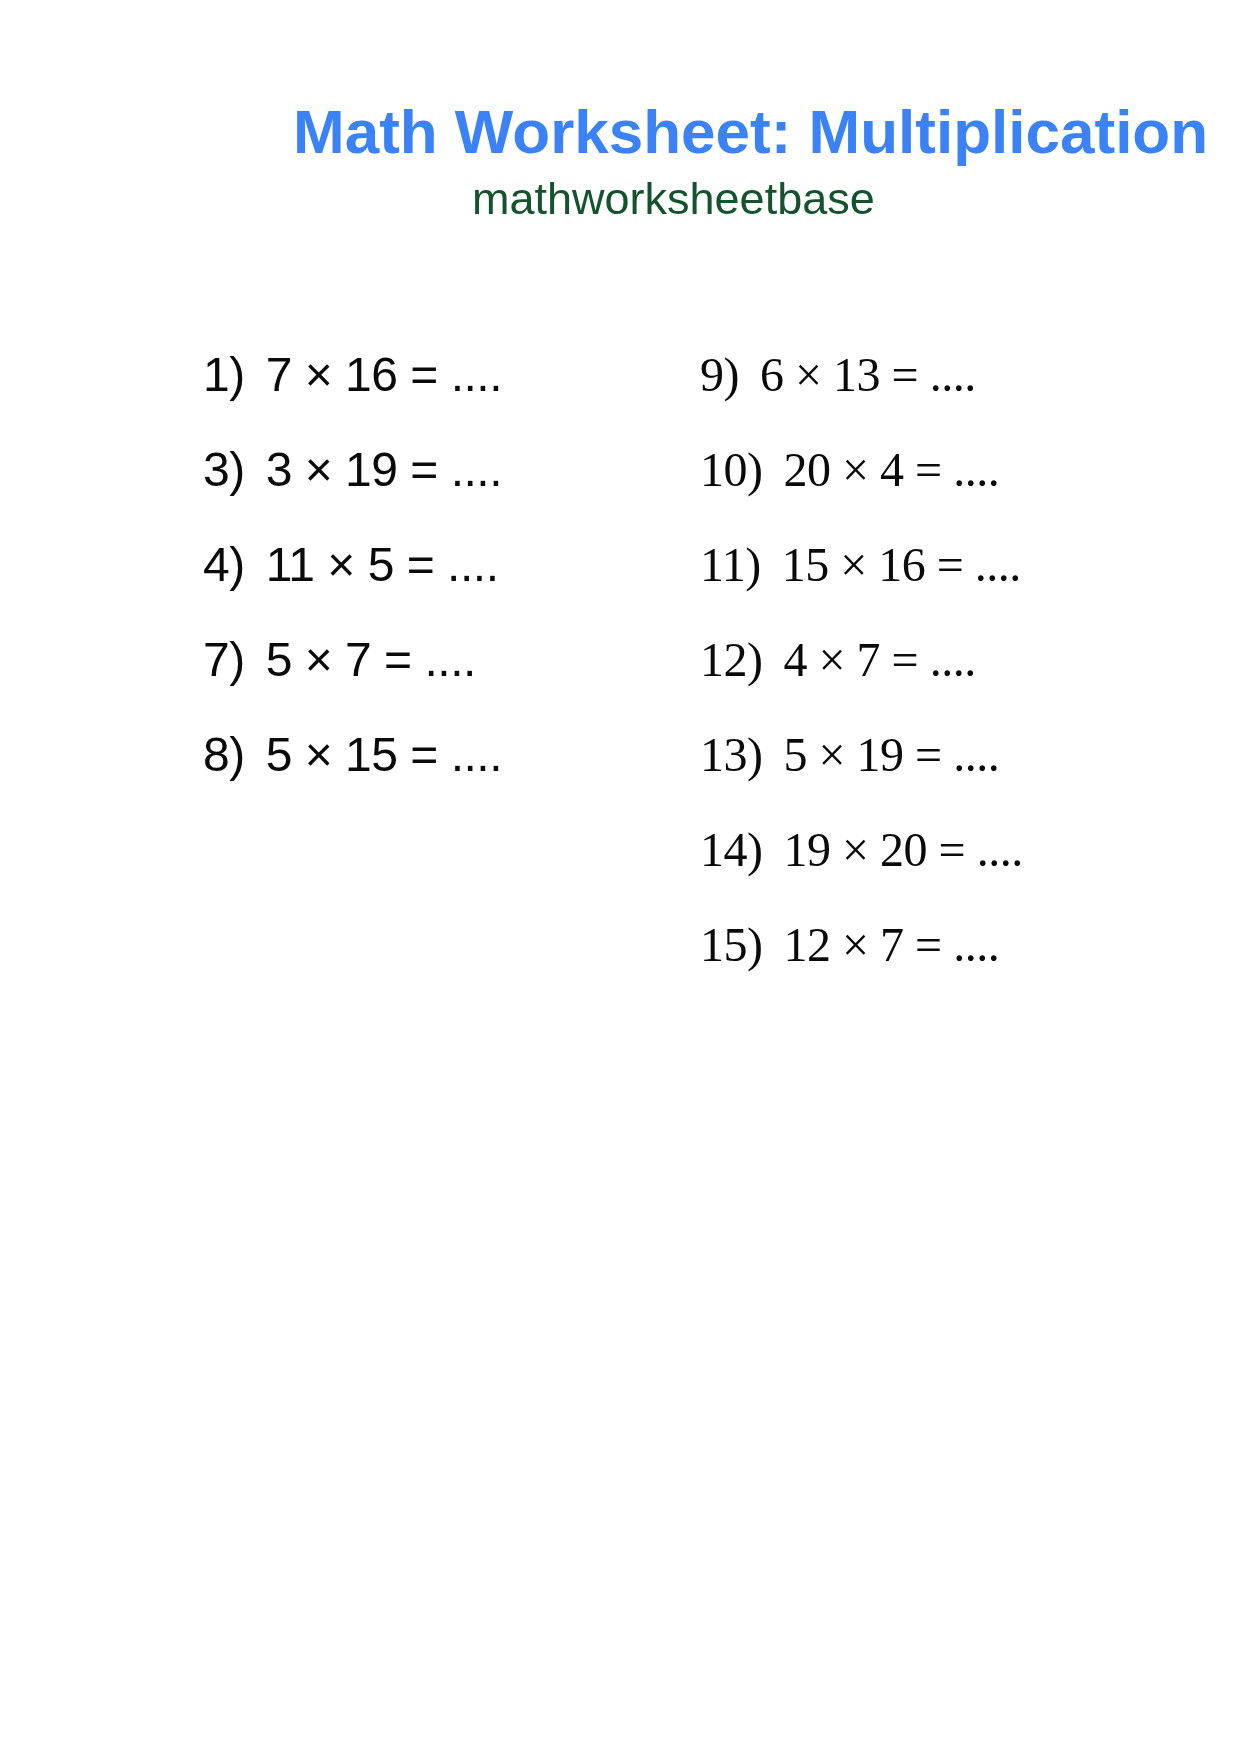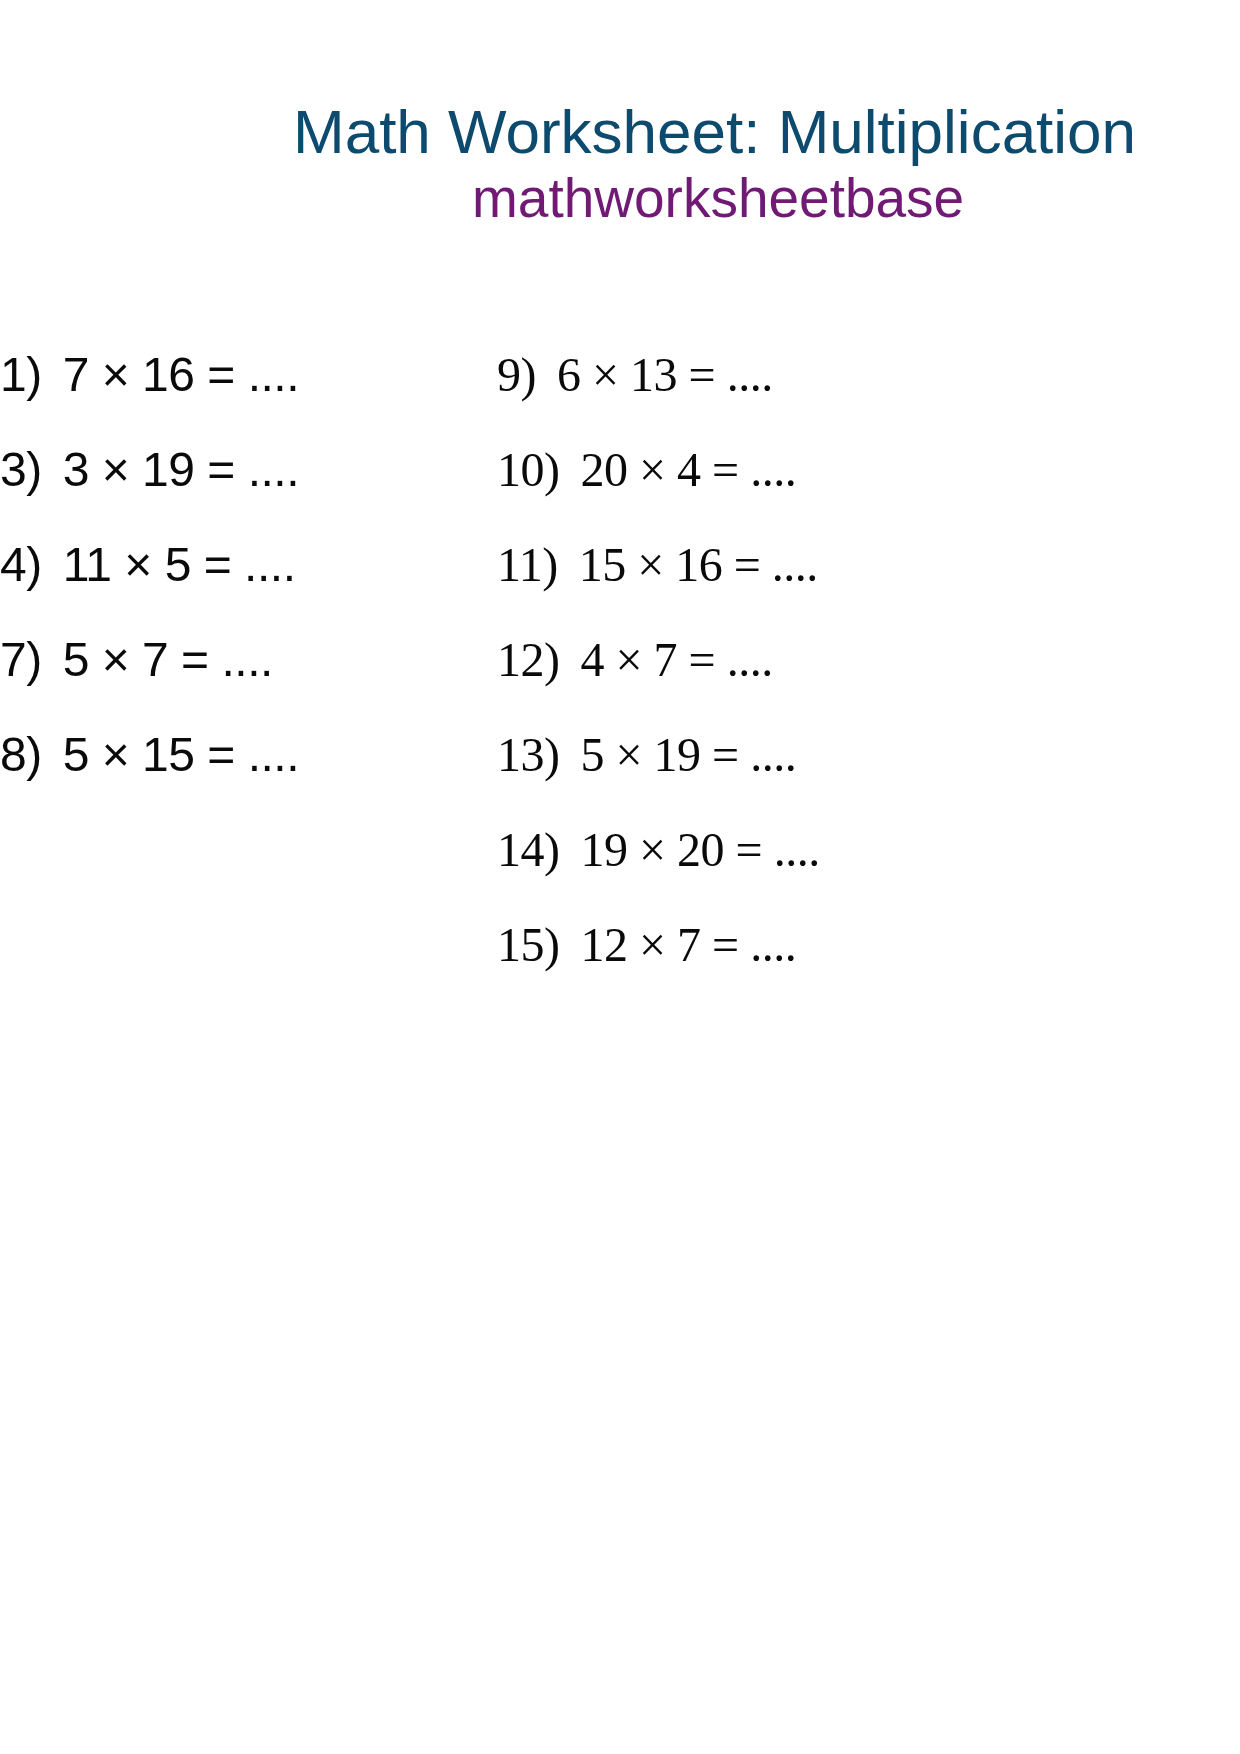--- a/index.html
+++ b/index.html
@@ -13,34 +13,35 @@
     height: 1754px;
     background: #ffffff;
     overflow: hidden;
     font-family: "Liberation Sans", sans-serif;
     color: #000000;
   }
   .title {
     margin: 101px 0 0 293px;
     font-size: 62px;
     line-height: 62px;
-    font-weight: 400;
-    color: #0c4a6e;
+    font-weight: 700;
+    color: #3b82f6;
     white-space: nowrap;
   }
   .subtitle {
     margin: 13px 0 0 472px;
-    font-size: 55px;
+    font-size: 45px;
     line-height: 45px;
     font-weight: 400;
-    color: #701a75;
+    color: #14532d;
     white-space: nowrap;
   }
   .problems {
     margin-top: 106px;
+    padding-left: 203px;
     display: flex;
     flex-direction: row;
   }
   .col {
     display: flex;
     flex-direction: column;
   }
   .col-left  { width: 497px; }
   .col-right { width: 540px; font-family: Liberation Serif, serif; }
   .row {

